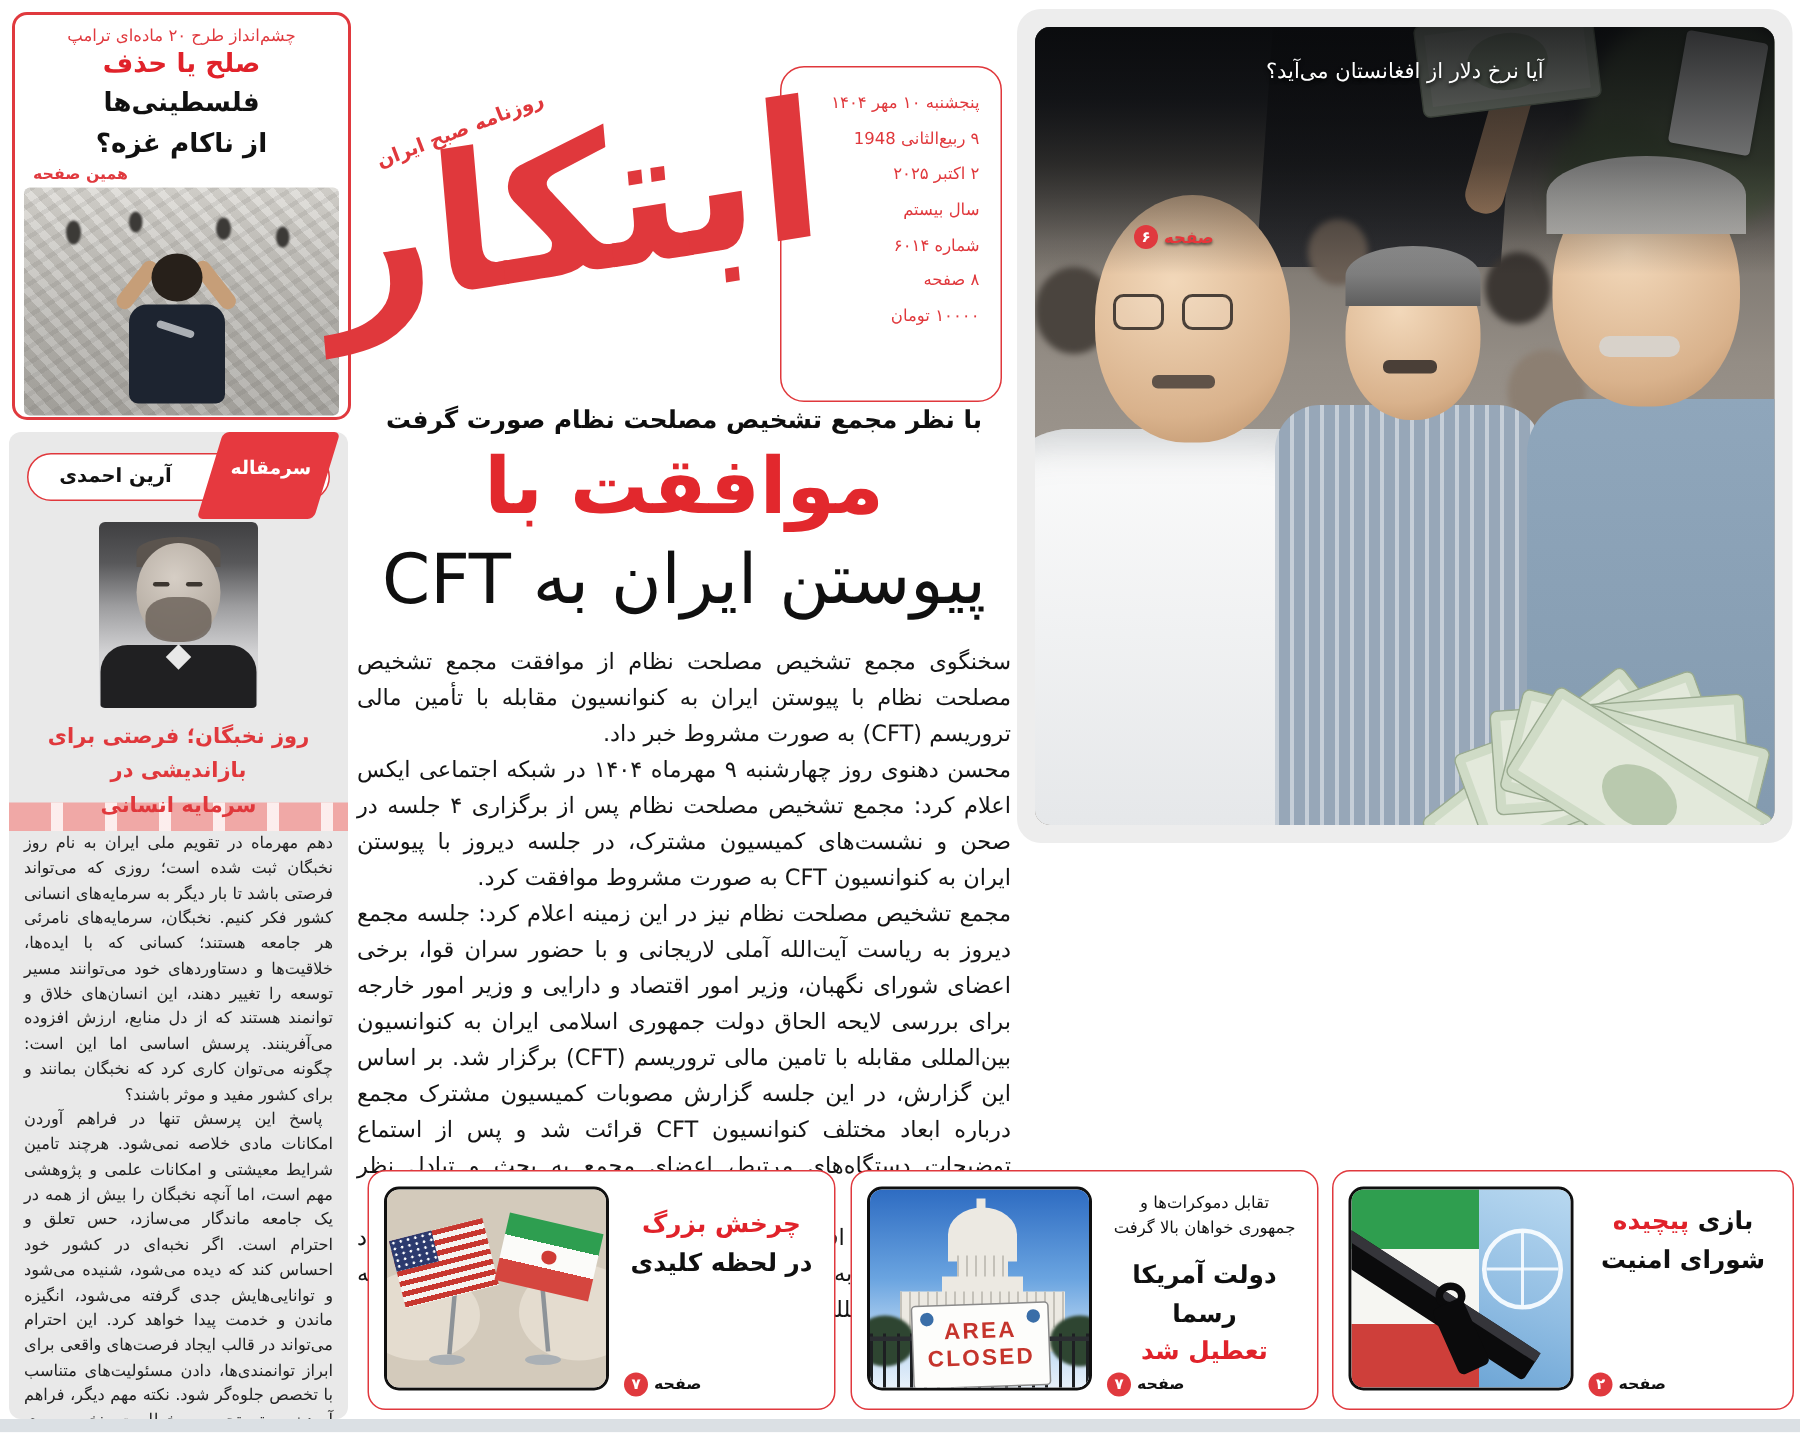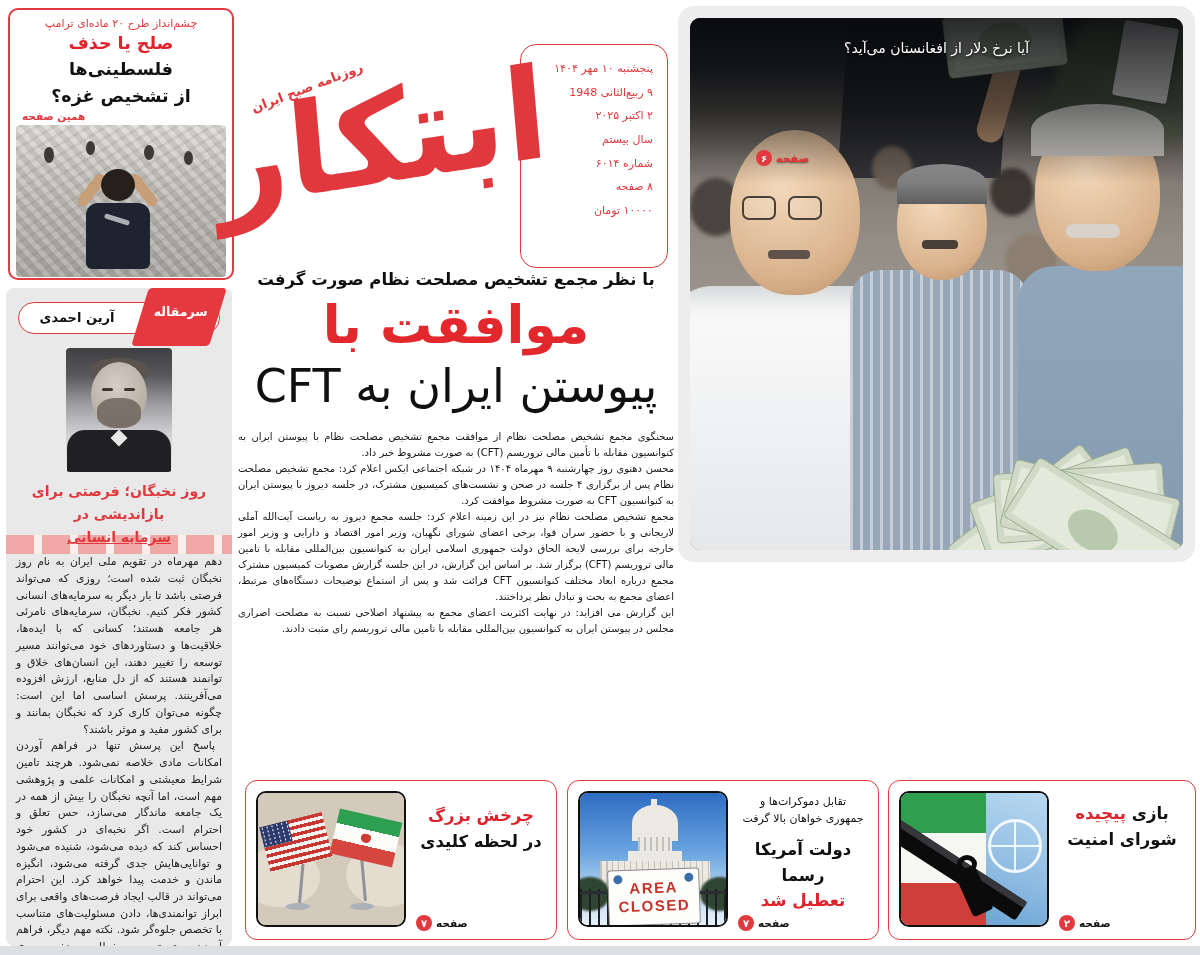--- a/index.html
+++ b/index.html
@@ -66,40 +66,40 @@
   .hero-headline .red { color:#e8353a; }
   .hero-badge { position:absolute; left:66px; top:132px; z-index:5; display:flex; align-items:center; gap:4px; direction:rtl; color:#e8353a; font-size:11px; font-weight:bold; text-shadow:0 1px 2px rgba(0,0,0,.6); }
 
   .badge-circle { width:16px; height:16px; border-radius:50%; background:#e0393e; color:#fff; font-size:10px; display:flex; align-items:center; justify-content:center; font-weight:bold; text-shadow:none; }
 
   
   .main-article { left:238px; top:270px; width:436px; direction:rtl; }
   .main-kicker { text-align:center; font-size:16.5px; font-weight:bold; color:#0f0f0f; }
   .main-h-red { text-align:center; font-size:52px; font-weight:bold; color:#e2282d; margin-top:8px; line-height:1.1; }
   .main-h-black { text-align:center; font-size:46px; font-weight:normal; color:#101010; margin-top:6px; line-height:1.15; }
-  .main-body { margin-top:16px; font-size:10px; line-height:1.6; color:#151515; text-align:justify; }
+  .main-body { margin-top:16px; font-size:15px; line-height:1.6; color:#151515; text-align:justify; }
   .main-body p { margin:0; }
 
   
   .editorial { left:6px; top:288px; width:226px; height:658px; background:#e9e9e9; border-radius:8px; padding:8px 10px 6px; direction:rtl; }
   .ed-header { position:relative; height:40px; }
   .ed-pill { position:absolute; left:2px; right:2px; top:6px; height:32px; background:#fff; border:1.5px solid #e0383c; border-radius:17px; }
   .ed-author { position:absolute; left:2px; right:86px; top:6px; height:32px; line-height:32px; text-align:center; font-size:13px; font-weight:bold; color:#111; z-index:3; }
   .ed-ribbon { position:absolute; right:4px; top:-8px; width:78px; height:58px; background:#e6393f; transform:skewX(-17deg); border-radius:4px; z-index:2; }
   .ed-ribbon-label { position:absolute; right:12px; top:16px; transform:skewX(17deg); color:#fff; font-size:12.5px; font-weight:bold; }
   .ed-photo { position:relative; width:106px; height:124px; margin:12px auto 8px; border-radius:4px; overflow:hidden;
     background:linear-gradient(180deg,#3f3f41 0%,#58585a 22%,#9c9c9e 45%,#d2d2d4 70%,#e8e8ea 100%); }
   .ed-face { position:absolute; left:25px; top:14px; width:56px; height:66px; border-radius:50%; background:radial-gradient(circle at 45% 35%, #d6cec5, #b3aaa0 75%); }
   .ed-buzz { position:absolute; left:25px; top:10px; width:56px; height:20px; border-radius:50% 50% 0 0; background:#5b544e; }
   .ed-beard { position:absolute; left:31px; top:50px; width:44px; height:30px; border-radius:42%; background:#6e655d; opacity:.85; }
   .ed-brow { position:absolute; width:11px; height:3px; background:#3c3630; border-radius:2px; }
   .ed-jacket { position:absolute; left:1px; top:82px; width:104px; height:44px; border-radius:18px 18px 0 0; background:#202022; }
   .ed-collar { position:absolute; left:47px; top:84px; width:12px; height:12px; background:#e8e8e8; transform:rotate(45deg); }
   .ed-headline { text-align:center; color:#e0383c; font-weight:bold; font-size:14px; line-height:1.65; }
-  .ed-h2-wrap { position:relative; display:block;text-decoration:underline; }
+  .ed-h2-wrap { position:relative; display:block; }
   .ed-band { position:absolute; left:-10px; right:-10px; top:9px; height:19px; background:#f0a8a6; z-index:0;
     background-image:repeating-linear-gradient(90deg, transparent 0 28px, rgba(255,255,255,.8) 28px 36px); }
   .ed-h2-text { position:relative; z-index:1; }
   .ed-body { margin-top:5px; font-size:10.8px; line-height:1.55; color:#222; text-align:justify; }
   .ed-body p { margin:0; }
   .ed-body p + p { text-indent:7px; }
 
   
   .story-box { top:780px; height:160px; border:1.5px solid #e0393e; border-radius:12px; background:#fff; position:absolute; }
   .sb-photo { position:absolute; left:10px; top:10px; width:150px; height:136px; border:2px solid #101010; border-radius:10px; overflow:hidden; }
@@ -149,21 +149,21 @@
 </head>
 <body>
 
 <div class="page">
 
   <div class="abs gaza-box">
     <div class="gaza-kicker">چشم‌انداز طرح ۲۰ ماده‌ای ترامپ</div>
     <div class="gaza-headline">
       <span class="red">صلح یا حذف</span>
       <span>فلسطینی‌ها</span><br>
-      <span>از تشخیص غزه؟</span>
+      <span>از ناکام غزه؟</span>
     </div>
     <div class="gaza-pageref">همین صفحه</div>
     <div class="gaza-photo">
       <div class="gaza-tex1"></div>
       <div class="gaza-tex2"></div>
       <div class="gaza-far" style="left:28px;top:22px;width:10px;height:16px;"></div>
       <div class="gaza-far" style="left:70px;top:16px;width:9px;height:14px;"></div>
       <div class="gaza-far" style="left:128px;top:20px;width:10px;height:15px;"></div>
       <div class="gaza-far" style="left:168px;top:26px;width:9px;height:14px;"></div>
       <div class="boy-arm" style="left:70px;top:46px;transform:rotate(38deg);"></div>

